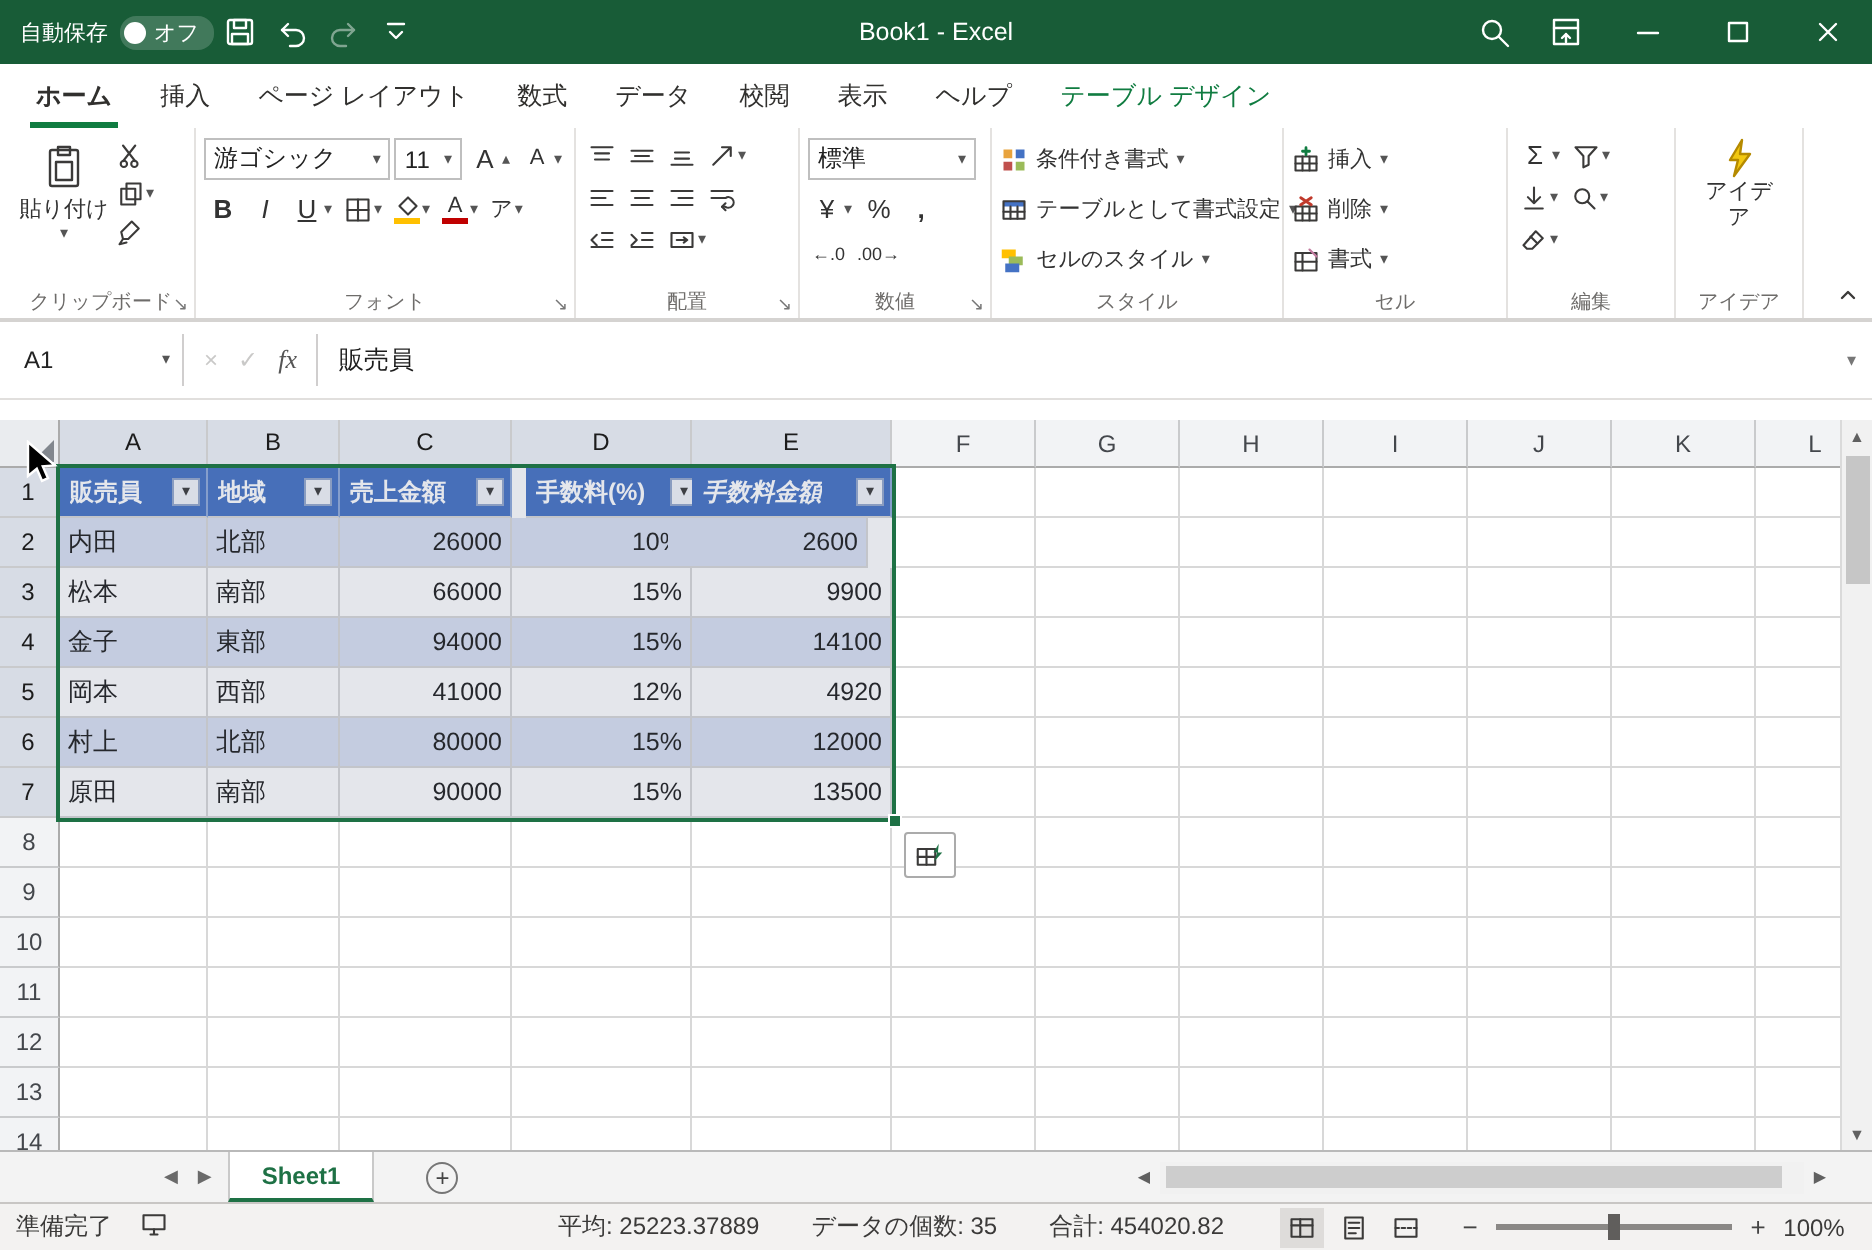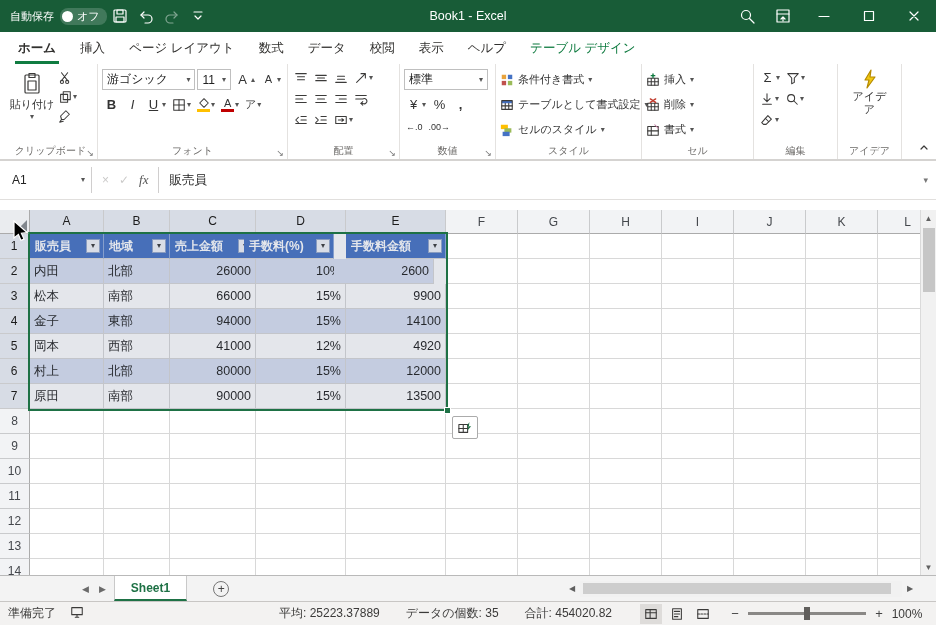--- a/index.html
+++ b/index.html
@@ -564,25 +564,25 @@
         <span class="filter-btn">▾</span>
       </div>
       <div class="cell thead" style="left: 104px; top: 24px; width: 66px; height: 25px;">
         <span class="h-label">地域</span>
         <span class="filter-btn">▾</span>
       </div>
       <div class="cell thead" style="left: 170px; top: 24px; width: 86px; height: 25px;">
         <span class="h-label">売上金額</span>
         <span class="filter-btn">▾</span>
       </div>
-      <div class="cell thead" style="left: 244px; top: 24px; width: 90px; height: 25px; gap: 12px;">
+      <div class="cell thead" style="left: 263px; top: 24px; width: 90px; height: 25px; gap: 12px;">
         <span class="h-label">手数料(%)</span>
         <span class="filter-btn">▾</span>
       </div>
-      <div class="cell thead" style="left: 346px; top: 24px; width: 100px; height: 25px;">
+      <div class="cell thead" style="left: 346px; top: 24px; width: 100px; height: 25px; font-style: italic;">
         <span class="h-label">手数料金額</span>
         <span class="filter-btn">▾</span>
       </div>
       <div class="cell" style="left: 446px; top: 24px; width: 72px; height: 25px;"></div>
       <div class="cell" style="left: 518px; top: 24px; width: 72px; height: 25px;"></div>
       <div class="cell" style="left: 590px; top: 24px; width: 72px; height: 25px;"></div>
       <div class="cell" style="left: 662px; top: 24px; width: 72px; height: 25px;"></div>
       <div class="cell" style="left: 734px; top: 24px; width: 72px; height: 25px;"></div>
       <div class="cell" style="left: 806px; top: 24px; width: 72px; height: 25px;"></div>
       <div class="cell" style="left: 878px; top: 24px; width: 60px; height: 25px;"></div>

